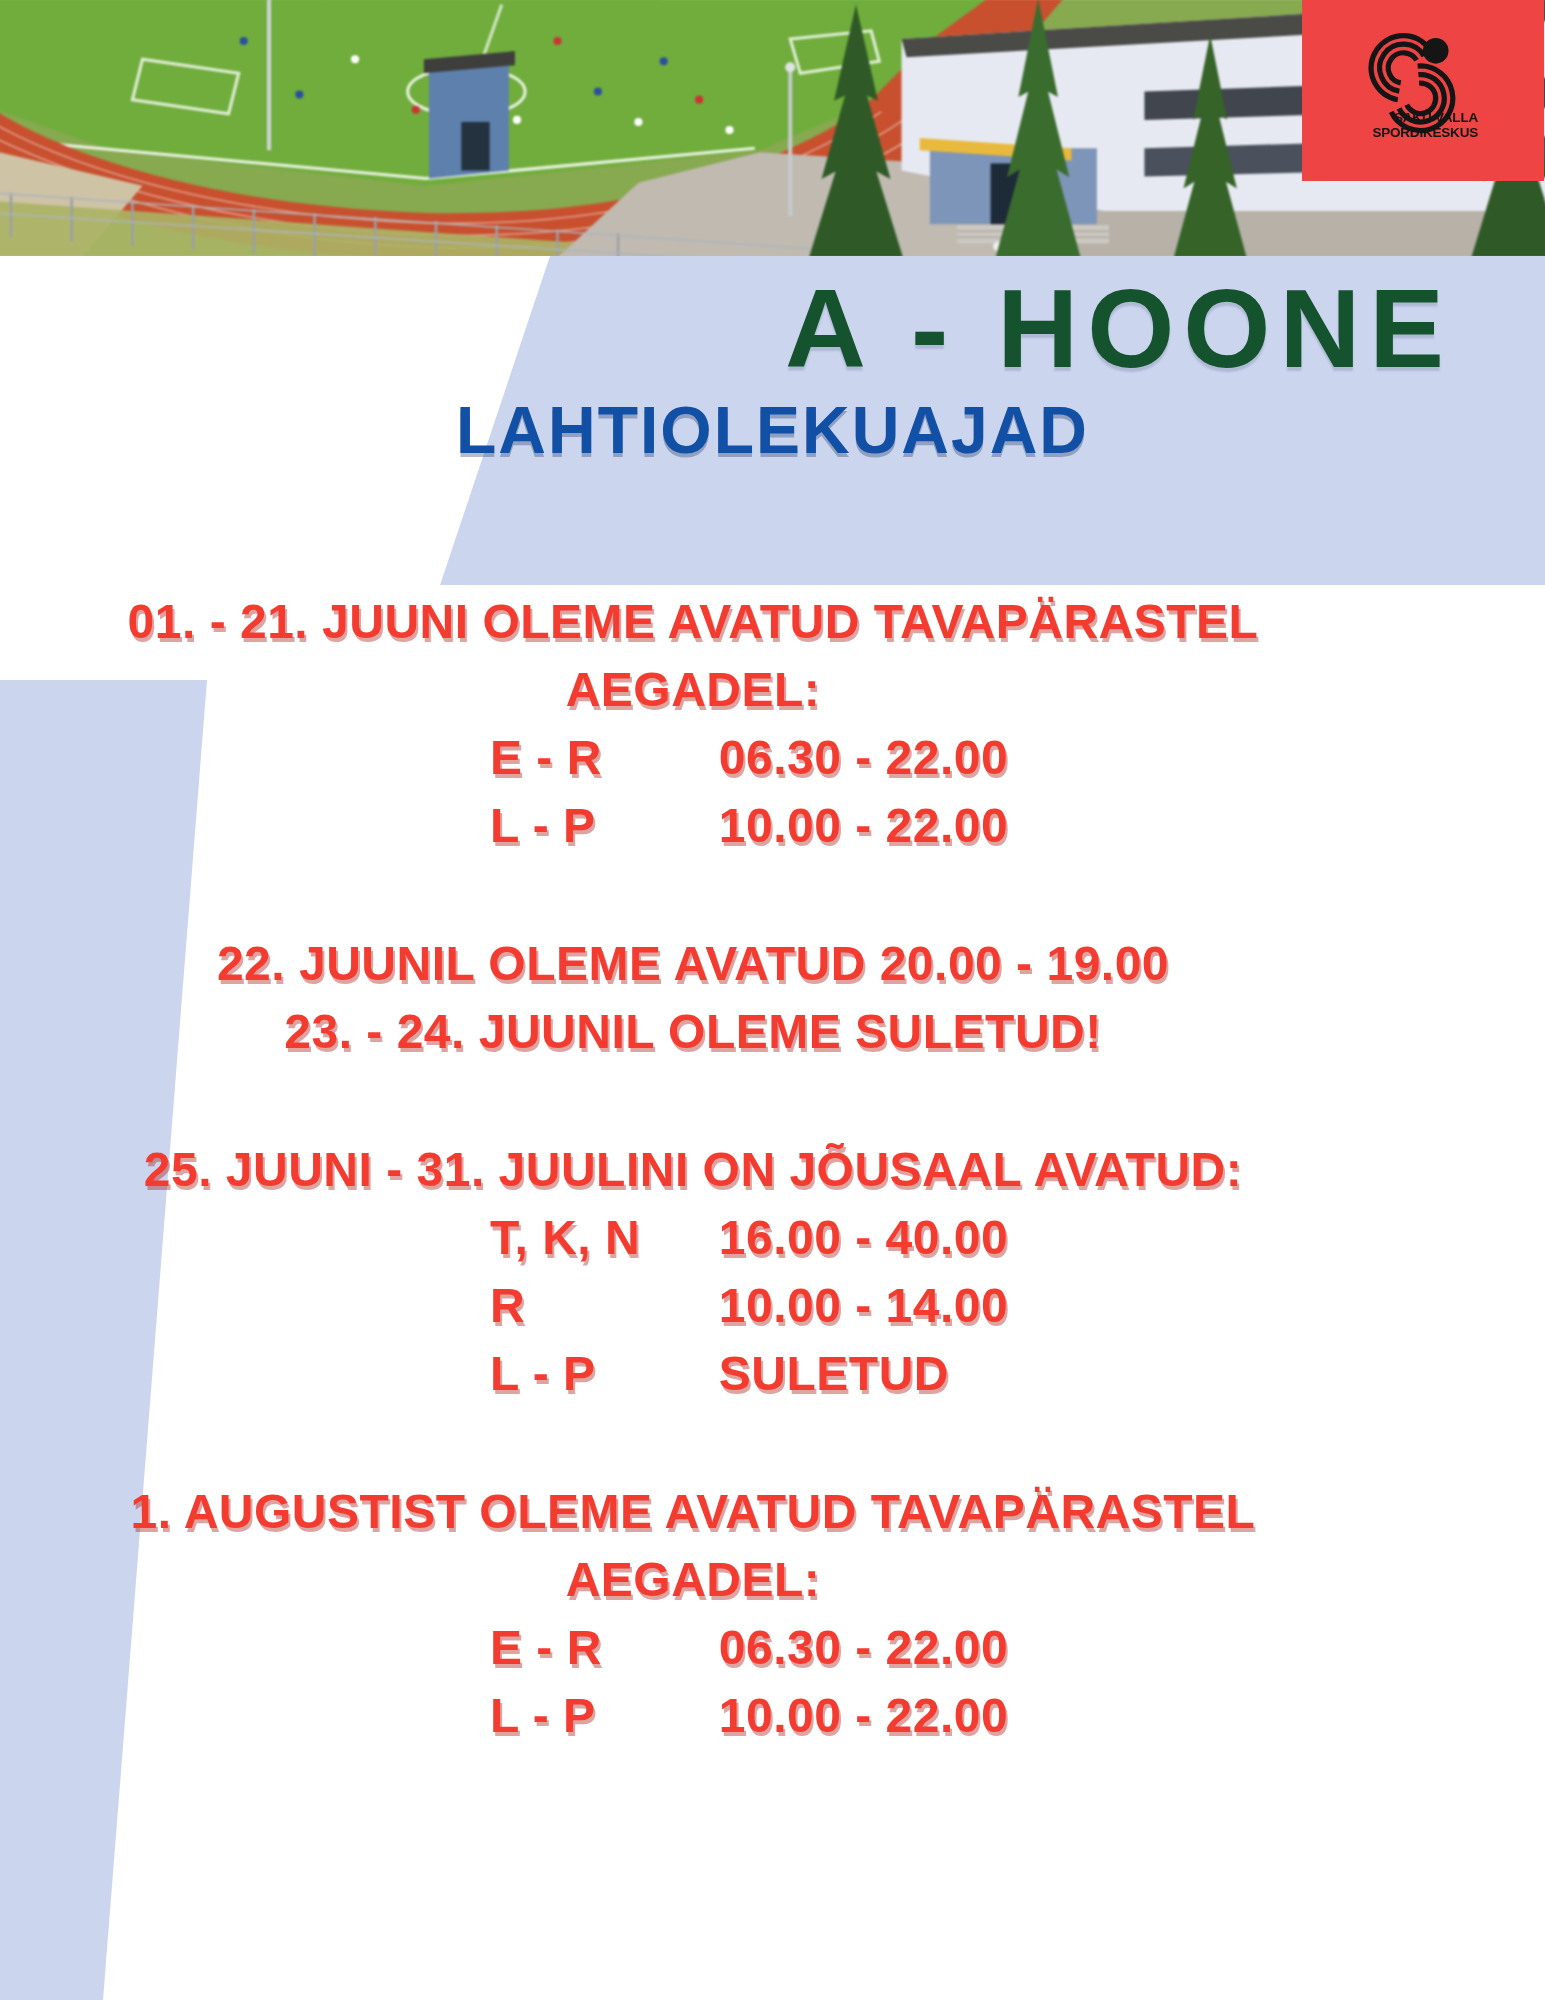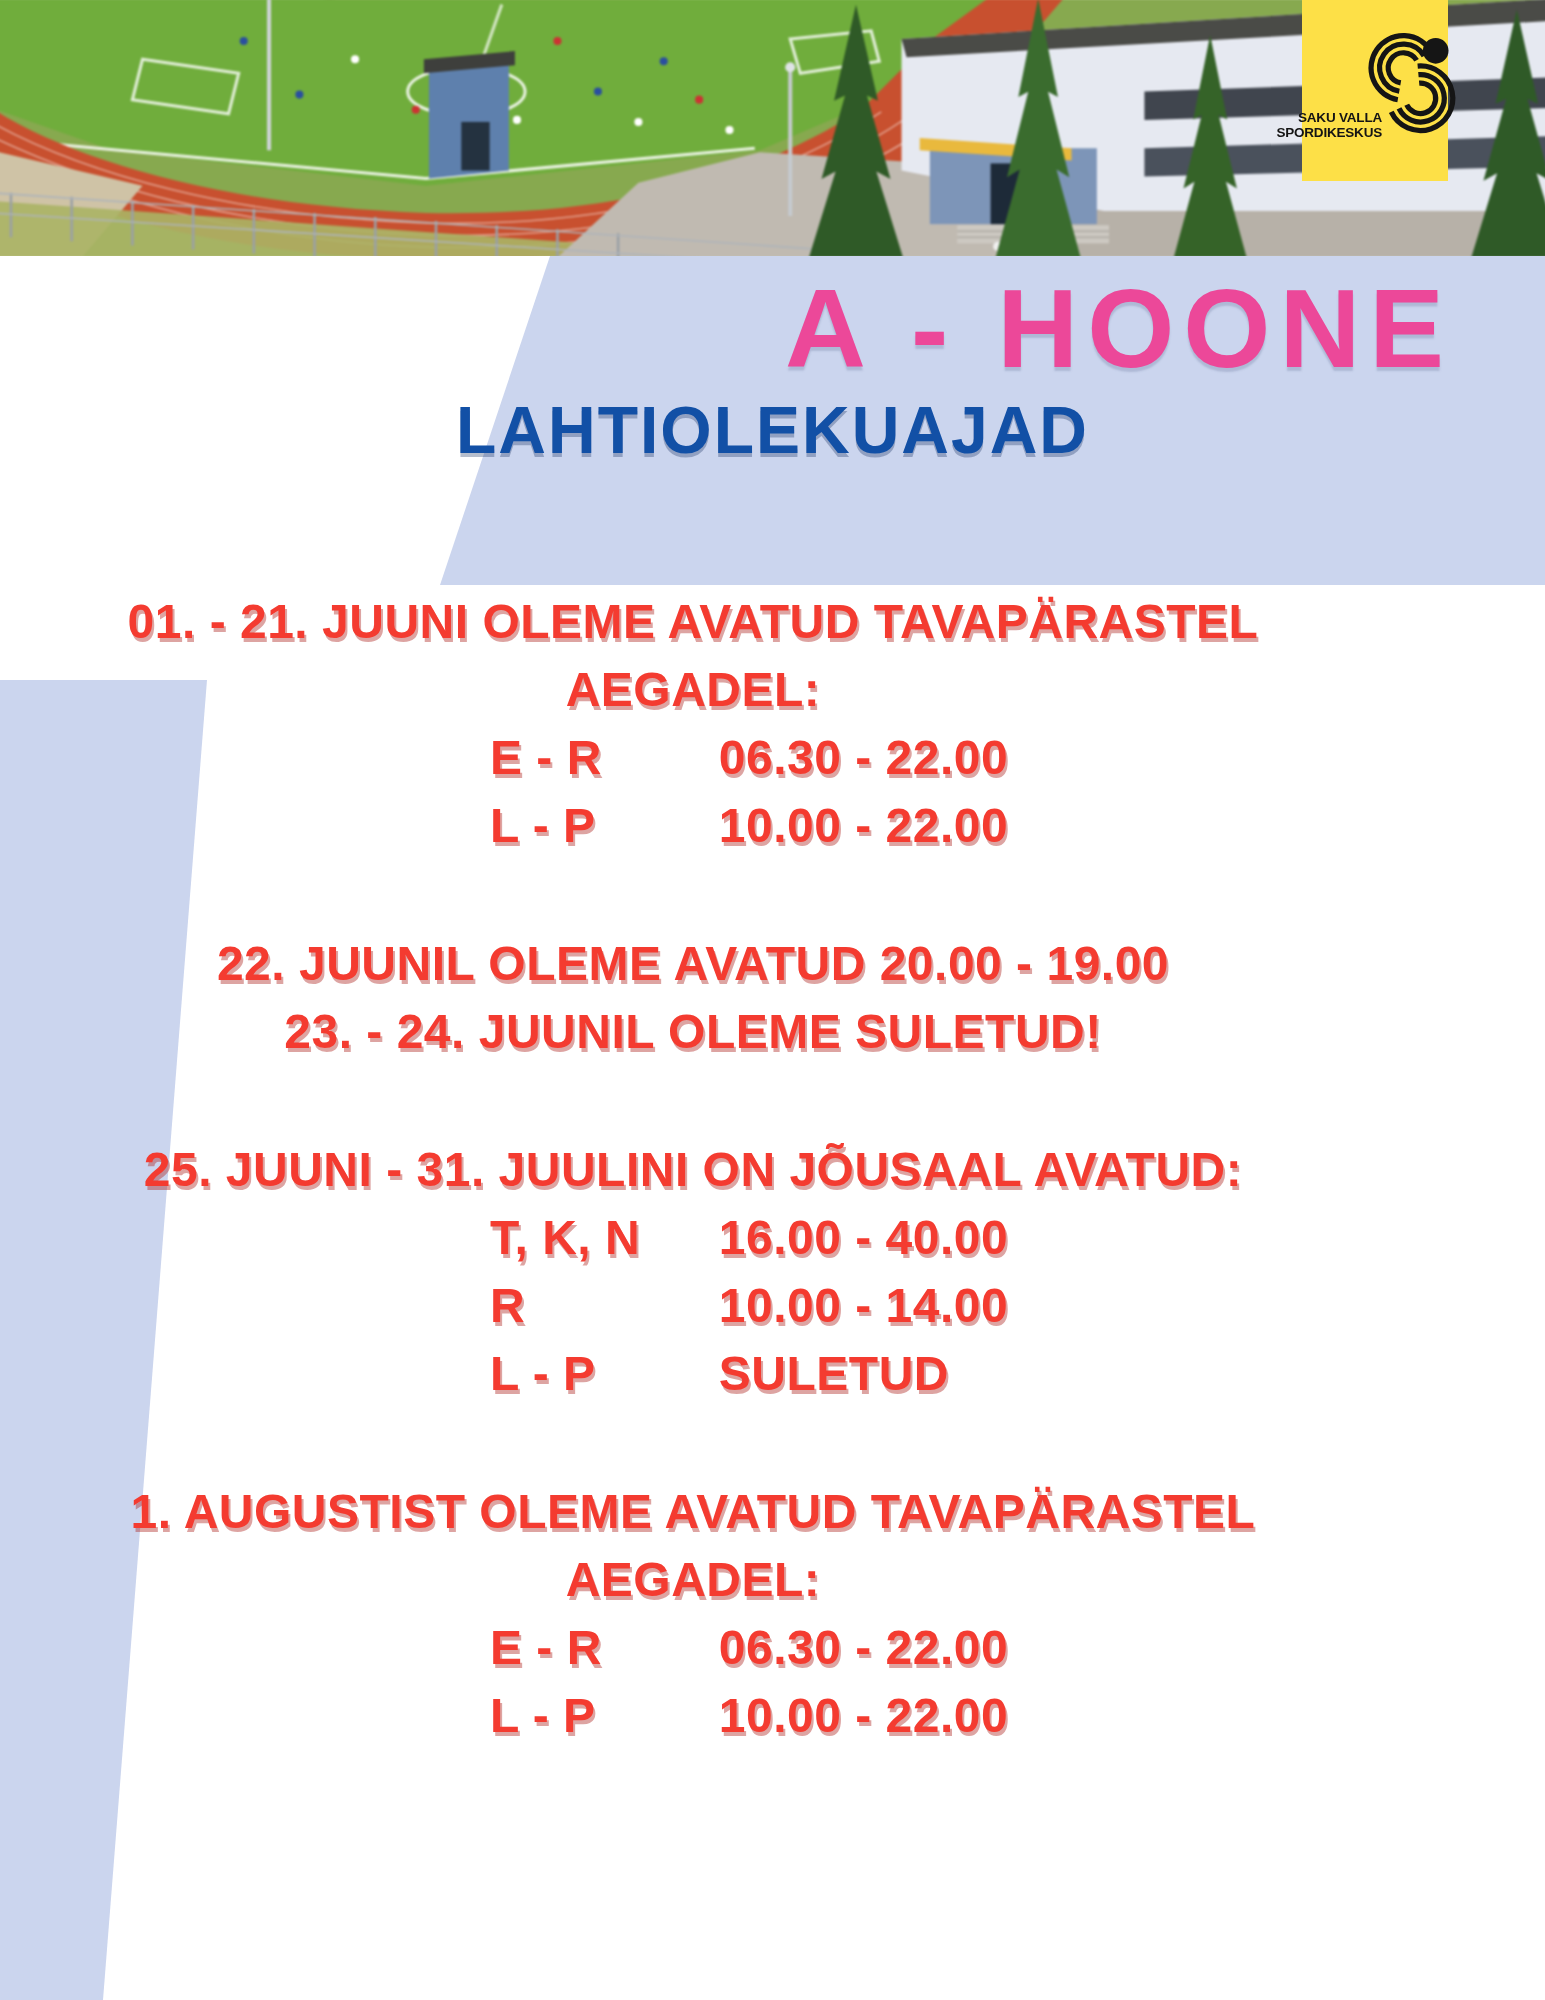--- a/index.html
+++ b/index.html
@@ -5,39 +5,39 @@
 <style>
   html,body{margin:0;padding:0;background:#ffffff;}
   #page{
     position:relative; width:1545px; height:2000px; overflow:hidden;
     background:#ffffff; font-family:"Liberation Sans", sans-serif;
   }
   
   .photo{position:absolute;left:0;top:0;width:1545px;height:256px;overflow:hidden;}
   .photo svg{display:block;filter:blur(1.1px);transform:scale(1.012);}
   
-  .logo-box{position:absolute;left:1302px;top:0;width:146px;height:181px;background:#fde047;}
+  .logo-box{position:absolute;left:1302px;top:0;width:215px;height:181px;background:#ef4444;padding-left:27px;}
   .logo-mark{position:absolute;left:52px;top:28px;width:114px;height:114px;}
   .logo-text{
     position:absolute;right:66px;top:110px;text-align:right;
     font-size:13.5px;line-height:15px;font-weight:bold;color:#141414;letter-spacing:-0.2px;white-space:nowrap;
   }
   
   .band{
     position:absolute;left:0;top:256px;width:1545px;height:329px;background:#cbd5ee;
     clip-path:polygon(550px 0,1545px 0,1545px 329px,440px 329px);
   }
   .left-band{
     position:absolute;left:0;top:680px;width:210px;height:1320px;background:#cbd5ee;
     clip-path:polygon(0 0,207px 0,103px 1320px,0 1320px);
   }
   
   .building-label{
     position:absolute;top:14px;left:0;right:92px;text-align:right;
-    font-size:112px;line-height:1.05;font-weight:bold;letter-spacing:9px;color:#ec4899;
+    font-size:112px;line-height:1.05;font-weight:bold;letter-spacing:9px;color:#14532d;
     text-shadow:0 4px 2px rgba(140,150,185,0.45);white-space:nowrap;
   }
   .main-heading{
     position:absolute;top:127px;left:0;width:100%;text-align:center;
     font-size:66px;line-height:94px;font-weight:bold;letter-spacing:2px;color:#1250a6;
     text-shadow:0 4px 0 rgba(12,40,90,0.30);
   }
   
   .content{position:absolute;top:588px;left:0;width:1386px;color:#f43b30;font-weight:bold;}
   .section{margin:0 0 70px 0;}

